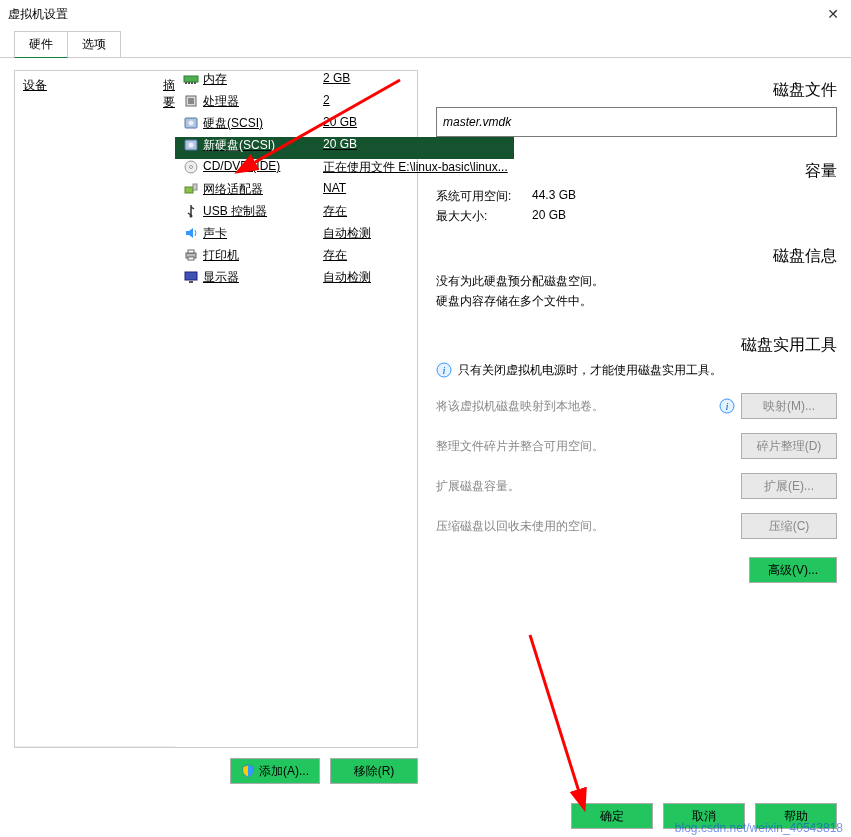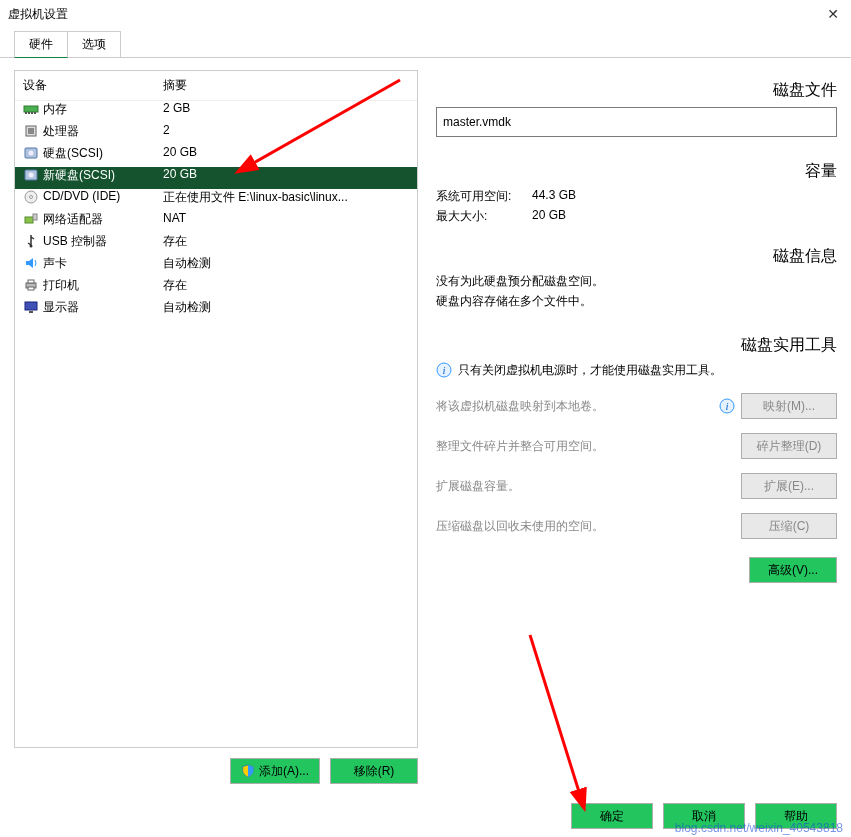--- a/index.html
+++ b/index.html
@@ -6,35 +6,35 @@
 body { font-family: "Microsoft YaHei", "Segoe UI", Tahoma, sans-serif; font-size: 12px; background: #fff; width: 851px; height: 837px; position: relative; overflow: hidden; }
 .titlebar { height: 28px; display: flex; align-items: center; padding: 0 8px; background: #fff; }
 .titlebar-text { font-size: 12px; color: #000; }
 .close-x { position: absolute; right: 12px; top: 6px; font-size: 14px; color: #333; cursor: pointer; }
 .tabs { display: flex; align-items: flex-end; padding: 4px 8px 0 14px; border-bottom: 1px solid #ccc; height: 30px; }
 .tab { padding: 4px 14px; border: 1px solid #ccc; border-bottom: none; background: #fff; margin-right: -1px; position: relative; cursor: pointer; }
 .tab.active { border-bottom: 1px solid #15803d; top: 1px; z-index: 2; }
 .content { display: flex; padding: 12px 14px 2px 14px; gap: 18px; }
 .left-panel { width: 404px; }
 .right-panel { flex: 1; padding-top: 6px; }
-.hwlist-box { border: 1px solid #ccc; height: 678px; display: flex; flex-direction: column; background: #fff; }
+.hwlist-box { border: 1px solid #ccc; height: 678px; display: flex; flex-direction: row; background: #fff; text-decoration: underline; }
 .hwlist-header { display: flex; border-bottom: 1px solid #eee; background: #fff; padding: 6px 0 6px 8px; }
 .col-dev { width: 140px; }
 .col-sum { flex: 1; }
 .hwrow { display: flex; height: 22px; padding: 0 0 0 8px; cursor: pointer; }
 .hwrow.selected { background: #14532d; color: #fff; }
 .hwicon { width: 16px; height: 16px; margin-right: 4px; flex-shrink: 0; display: inline-flex; align-items: center; justify-content: center; }
 .hwname { width: 120px; white-space: nowrap; overflow: hidden; }
 .hwsum { flex: 1; white-space: nowrap; overflow: hidden; text-overflow: ellipsis; padding-right: 6px; }
 .under-buttons { display: flex; justify-content: flex-end; gap: 10px; padding: 10px 0 0 0; }
 .btn { height: 26px; min-width: 88px; border: 1px solid #adadad; background: #22c55e; font-size: 12px; cursor: pointer; padding: 0 10px; display: inline-flex; align-items: center; justify-content: center; gap: 4px; }
 .btn:disabled { color: #888; background: #e8e8e8; }
 .btn-shield { width: 14px; height: 14px; }
 .section-title { font-size: 16px; margin: 4px 0 6px 0; text-align: right; }
-.diskfile-input { width: 100%; height: 24px; border: 1px solid #7a7a7a; padding: 14px 6px; font-size: 12px; }
+.diskfile-input { width: 100%; height: 24px; border: 1px solid #7a7a7a; padding: 14px 6px; font-size: 12px; font-style: italic; }
 .kv { display: flex; margin: 3px 0; }
 .kv-k { width: 96px; }
 .info-text { margin: 3px 0; }
 .util-note { display: flex; align-items: flex-start; gap: 6px; margin: 6px 0 14px 0; }
 .util-row { display: flex; align-items: center; justify-content: space-between; margin: 14px 0; color: #888; }
 .util-row .btn { min-width: 96px; }
 .info-icon { width: 16px; height: 16px; flex-shrink: 0; }
 .adv-row { display: flex; justify-content: flex-end; margin-top: 18px; }
 .footer { position: absolute; bottom: 8px; right: 14px; display: flex; gap: 10px; }
 .footer .btn { min-width: 82px; }

